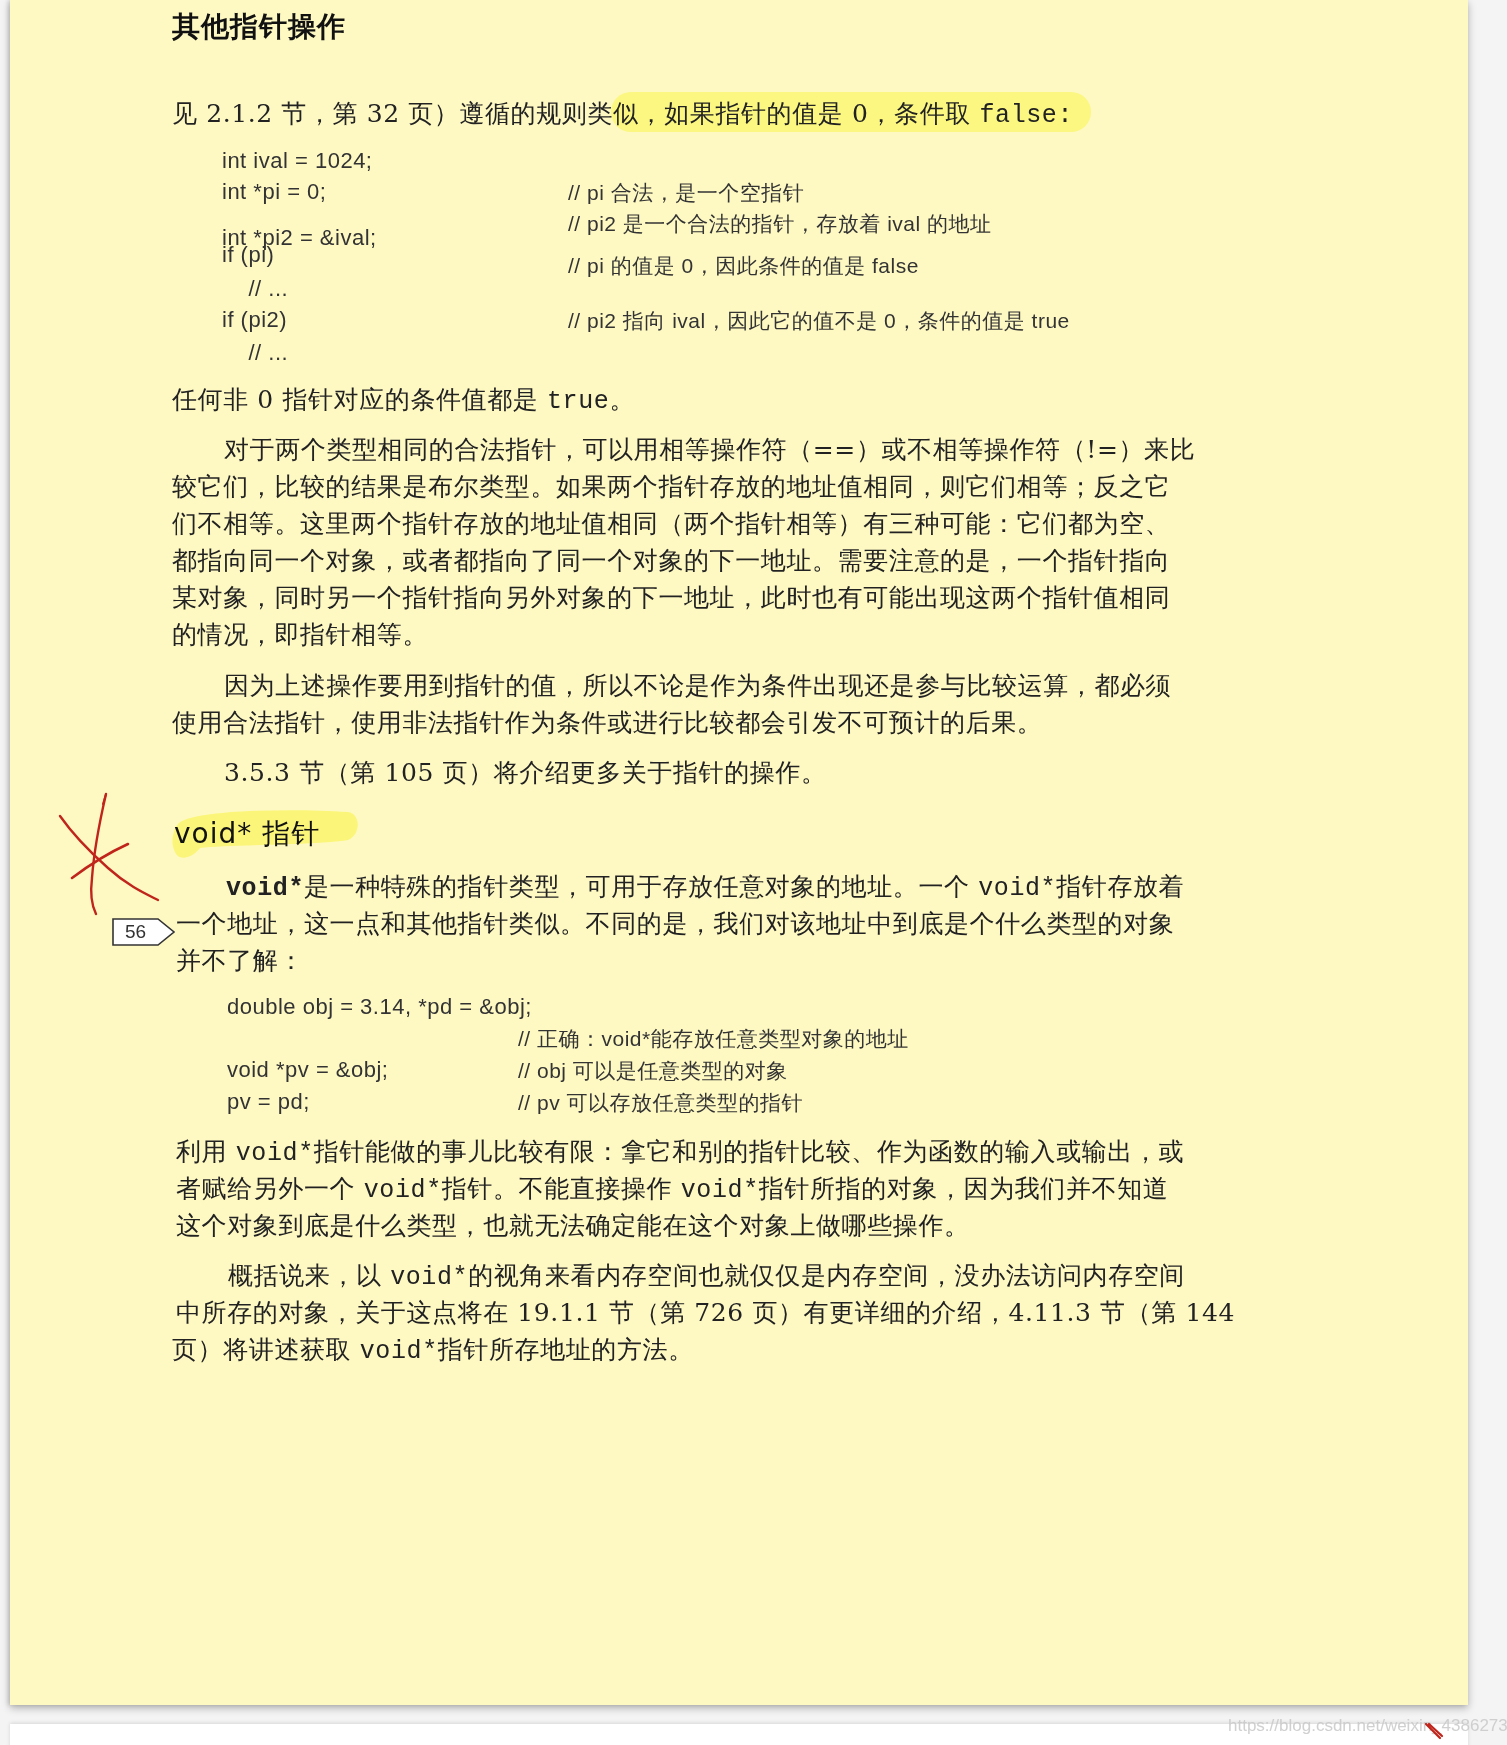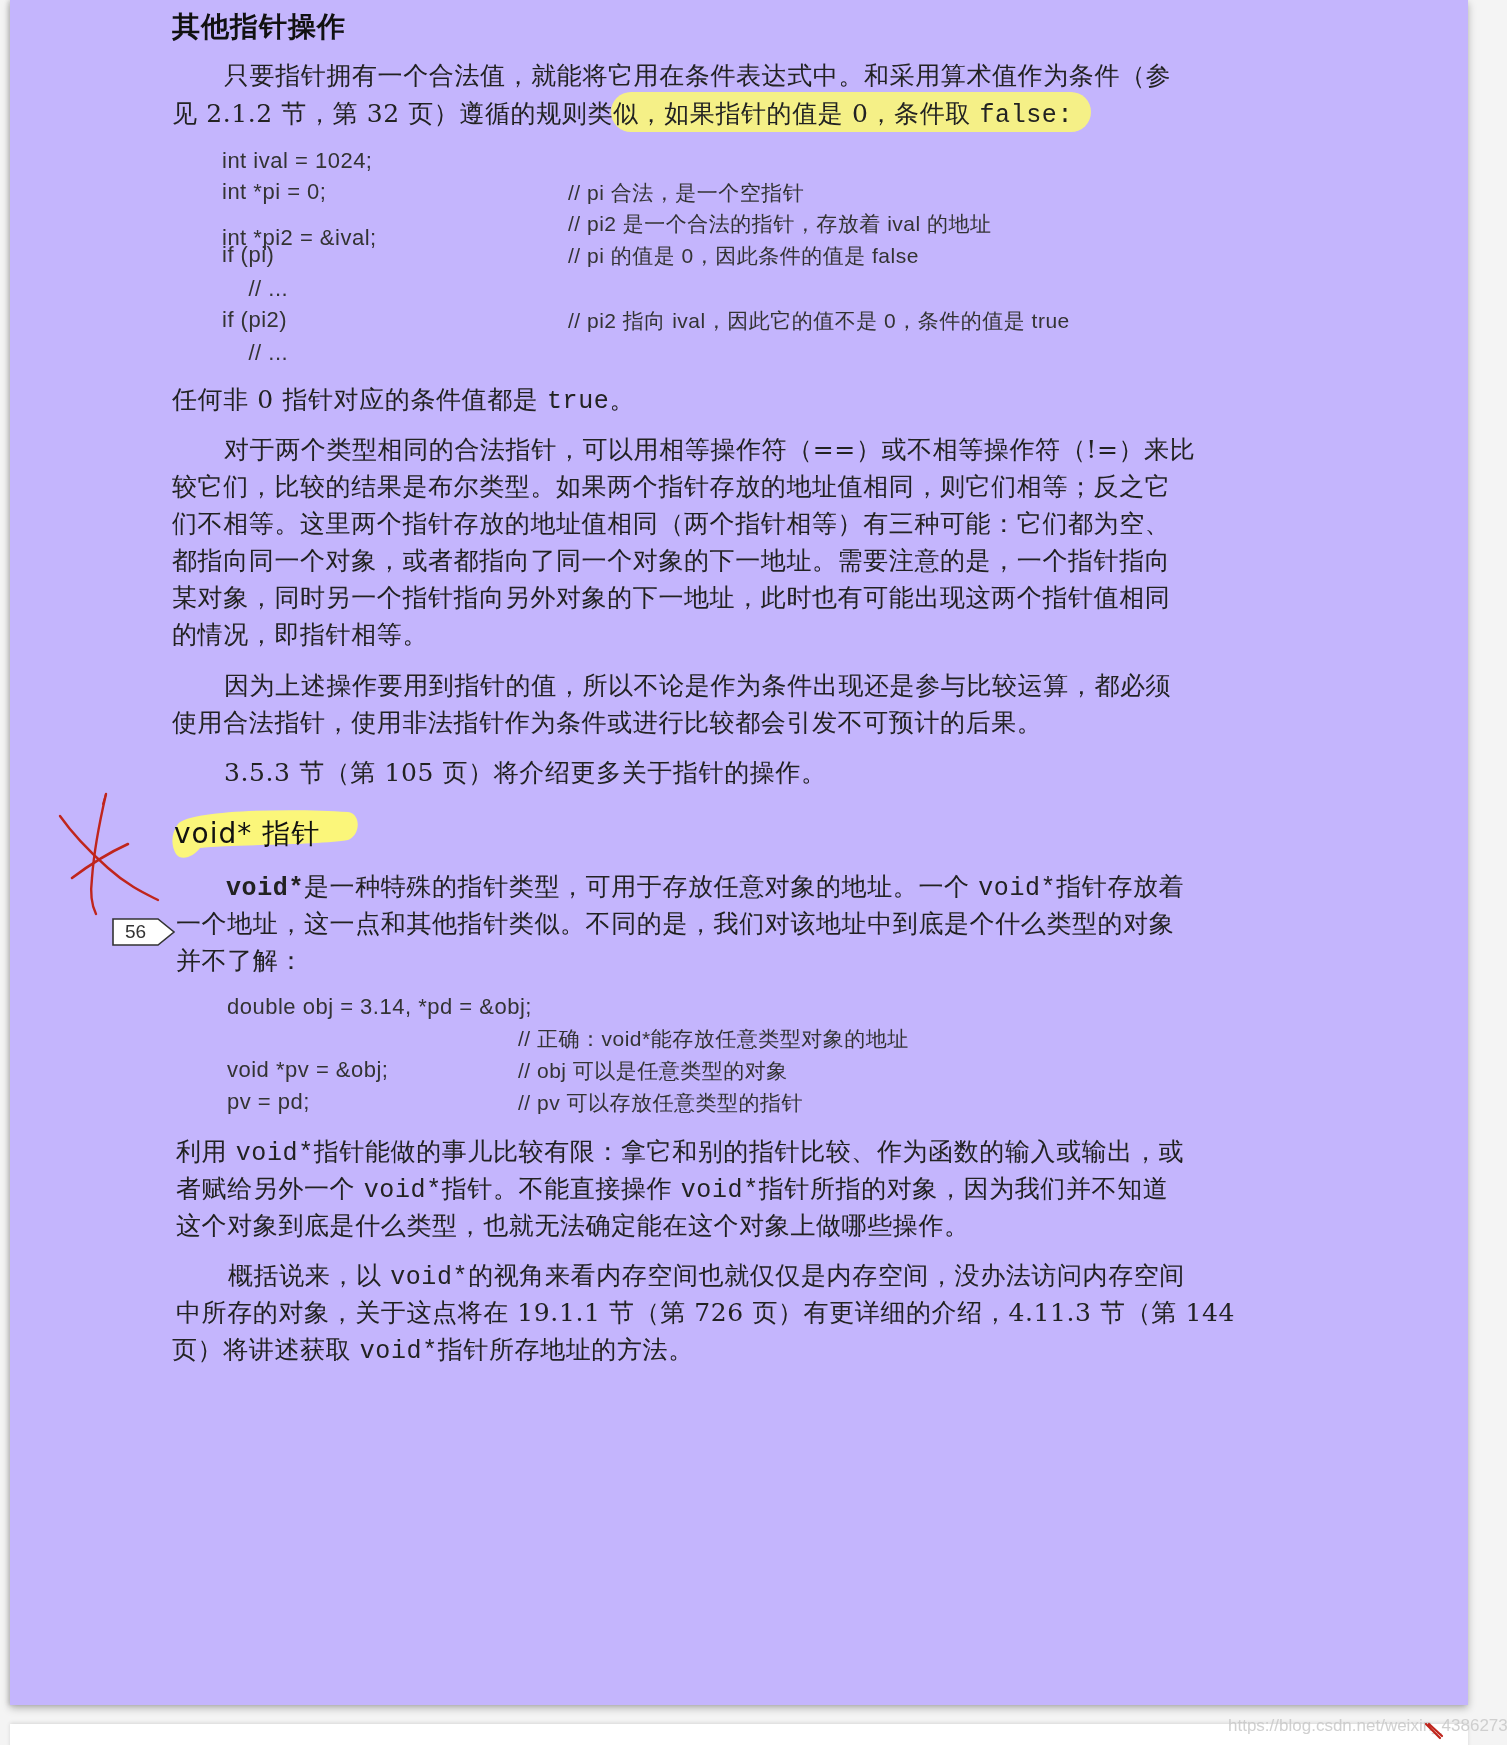--- a/index.html
+++ b/index.html
@@ -5,21 +5,21 @@
   html, body { margin: 0; padding: 0; }
   body {
     width: 1507px; height: 1745px; overflow: hidden;
     background: #f4f4f4;
     position: relative;
     font-family: "DejaVu Serif", "Liberation Serif", serif;
     color: #1e1e1e;
   }
   .page {
     position: absolute; left: 10px; top: 0; width: 1458px; height: 1705px;
-    background: #c4b5fd;
+    background: #fef9c3;
     box-shadow: 0 3px 8px rgba(0,0,0,0.28), -2px 0 4px rgba(0,0,0,0.12);
   }
   .page2 {
     position: absolute; left: 10px; top: 1724px; width: 1458px; height: 40px;
     background: #ffffff;
     box-shadow: 0 -1px 4px rgba(0,0,0,0.12);
   }
   .abs { position: absolute; white-space: nowrap; }
   .h-title {
     font-family: "DejaVu Sans", "Liberation Sans", sans-serif;
@@ -53,33 +53,32 @@
 </head>
 <body>
 
 <div class="scrollbar-gutter"></div>
 <div class="page">
 
   <div class="abs h-title" style="left:162px; top:8px;">其他指针操作</div>
 
   <div class="hl" style="left:601px; top:92px; width:480px; height:40px;"></div>
 
-  <div class="abs para" style="left:214px; top:55px;">只要指针拥有一个合法值，就能将它用在条件表达式中。和采用算术值作为条件（参</div>
   <div class="abs para" style="left:162px; top:93px;">
     <span>见 2.1.2 节，第 32 页）遵循的规则类似，</span><span>如果指针的值是 0，条件取 </span><span class="mono">false:</span>
   </div>
 
   <div>
     <div class="abs code" style="left:212px; top:148px;">int ival = 1024;</div>
     <div class="abs code" style="left:212px; top:179px;">int *pi = 0;</div>
     <div class="abs code cmt" style="left:558px; top:179px;">// pi 合法，是一个空指针</div>
     <div class="abs code" style="left:212px; top:225px;">int *pi2 = &amp;ival;</div>
     <div class="abs code cmt" style="left:558px; top:210px;">// pi2 是一个合法的指针，存放着 ival 的地址</div>
     <div class="abs code" style="left:212px; top:242px;">if (pi)</div>
-    <div class="abs code cmt" style="left:558px; top:242px;text-align:center;">// pi 的值是 0，因此条件的值是 false</div>
+    <div class="abs code cmt" style="left:558px; top:252px;text-align:center;">// pi 的值是 0，因此条件的值是 false</div>
     <div class="abs code" style="left:212px; top:276px; white-space:pre;">    // ...</div>
     <div class="abs code" style="left:212px; top:307px;">if (pi2)</div>
     <div class="abs code cmt" style="left:558px; top:307px;">// pi2 指向 ival，因此它的值不是 0，条件的值是 true</div>
     <div class="abs code" style="left:212px; top:340px; white-space:pre;">    // ...</div>
   </div>
 
   <div class="abs para" style="left:162px; top:379px;">
     <span>任何非 0 指针对应的条件值都是 </span><span class="mono">true</span><span>。</span>
   </div>
 

